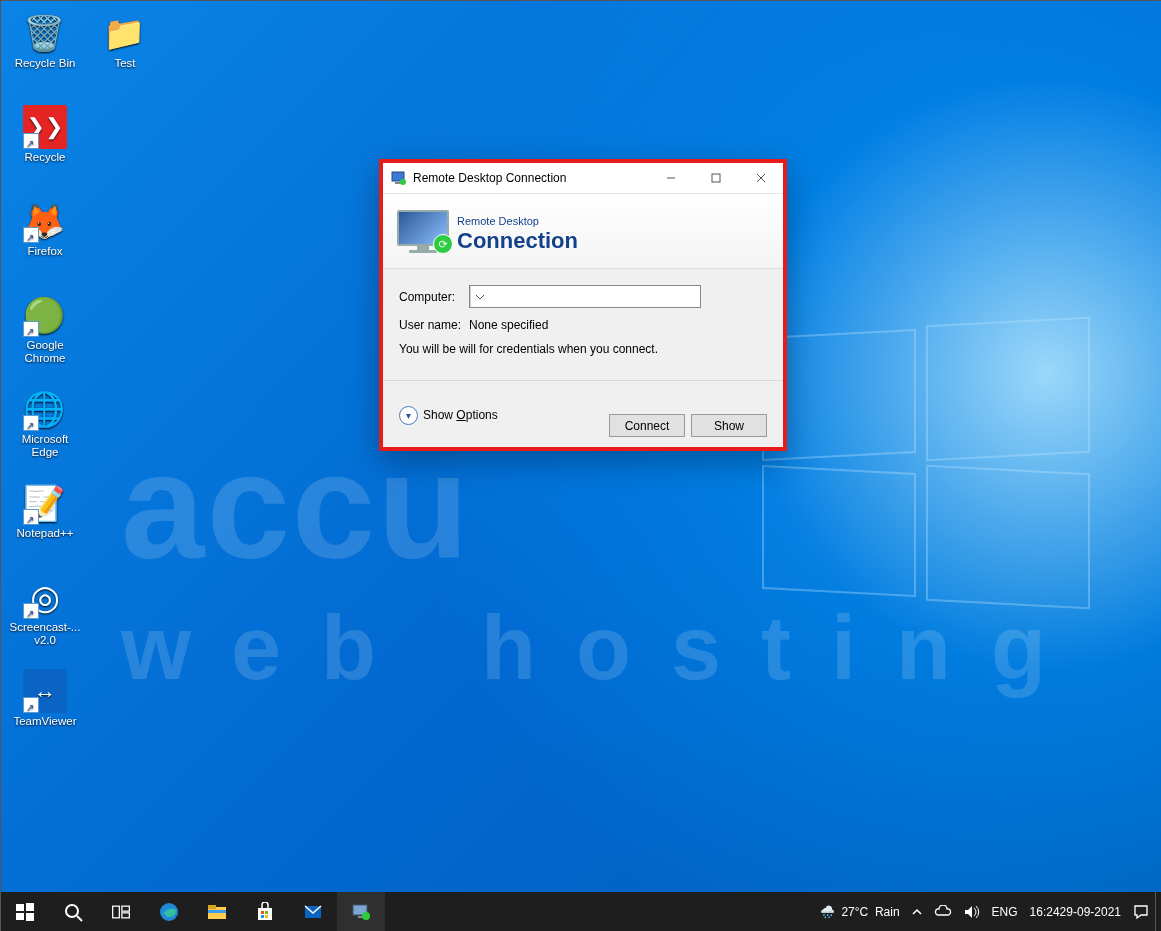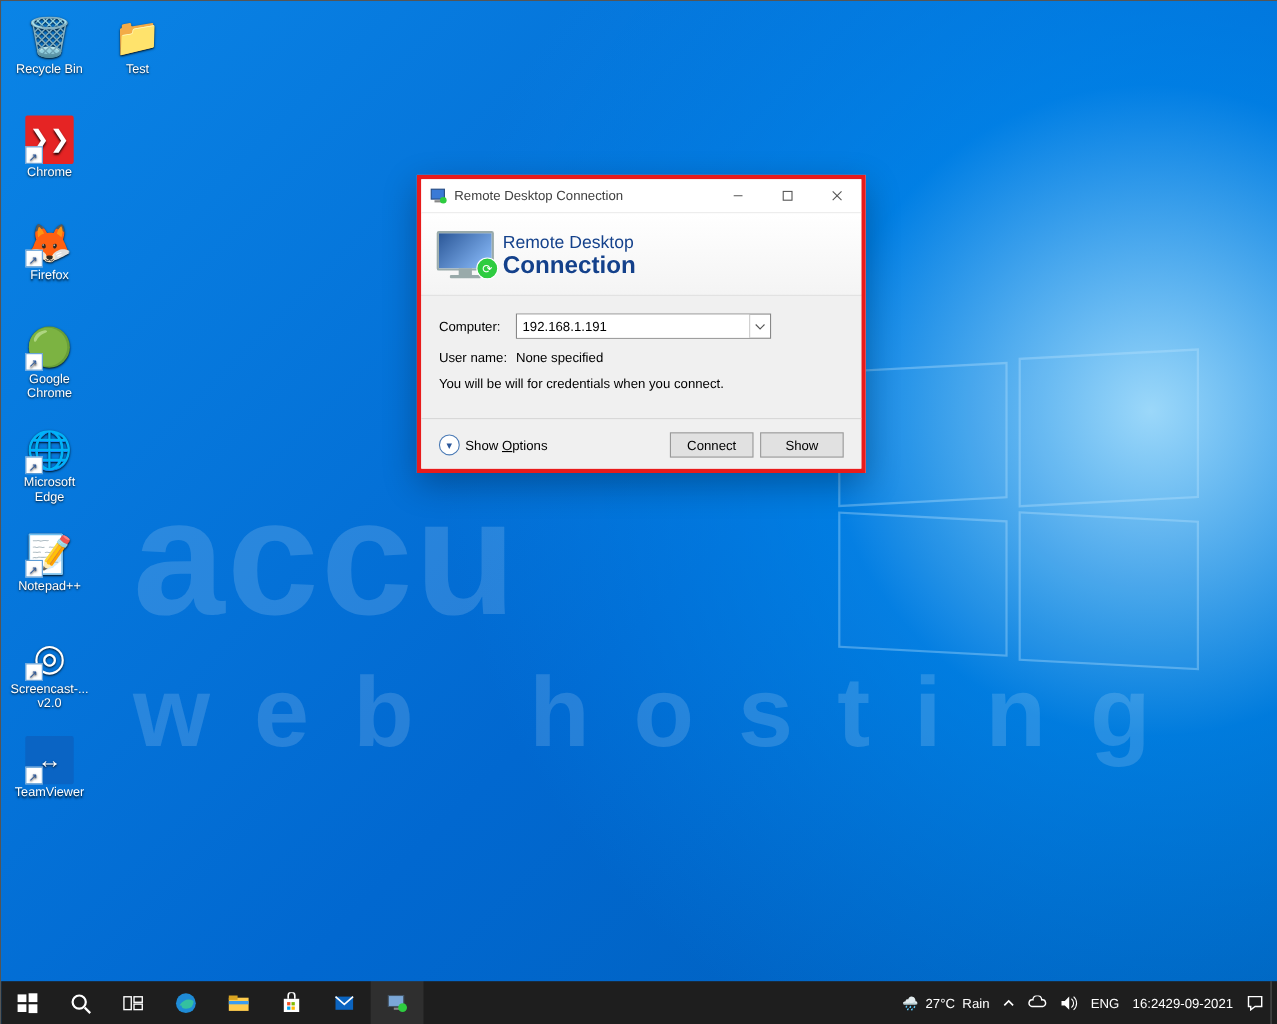--- a/index.html
+++ b/index.html
@@ -24,44 +24,44 @@
   
   #desktop{position:absolute;left:6px;top:10px;}
   .di{width:76px;height:80px;text-align:center;color:#fff;font-size:11.5px;text-shadow:0 1px 2px rgba(0,0,0,.9);cursor:pointer;display:flex;flex-direction:column;align-items:center;justify-content:flex-start;}
   .di .ic{width:44px;height:44px;display:flex;align-items:center;justify-content:center;font-size:34px;position:relative;}
   .di .lbl{margin-top:2px;max-width:74px;line-height:13px;word-break:break-word;}
   .shortcut::after{content:"";position:absolute;left:0;bottom:0;width:14px;height:14px;background:#fff;border:1px solid #5b9bd5;font-size:11px;line-height:12px;color:#2b579a;text-align:center;}
   .shortcut::before{content:"↗";position:absolute;left:3px;bottom:0px;font-size:10px;color:#2b579a;z-index:2;}
 
   
   #rdc{position:absolute;left:378px;top:158px;width:400px;background:#fff;border:4px solid #e81b1b;box-shadow:0 10px 30px rgba(0,0,0,.3);font-size:12px;color:#000;}
-  .titlebar{height:30px;display:flex;align-items:center;background:#fff;border-bottom:1px solid #e5e5e5;color:#404040;}
+  .titlebar{height:30px;display:flex;align-items:center;background:#fff;border-bottom:1px solid #e5e5e5;color:#000000;}
   .titlebar .ticon{width:16px;height:16px;margin:0 6px 0 8px;display:flex;align-items:center;justify-content:center;}
   .titlebar .wbtn{width:45px;height:30px;display:flex;align-items:center;justify-content:center;color:#555;}
   .titlebar .spacer{flex:1;}
   .banner{height:74px;background:linear-gradient(#fff,#f4f4f4);display:flex;align-items:center;padding-left:14px;border-bottom:1px solid #ddd;}
   .banner .monitor{width:52px;height:42px;position:relative;margin-right:8px;}
   .banner .monitor .scr{width:48px;height:32px;border:2px solid #9aa;border-radius:2px;background:linear-gradient(135deg,#2b5797,#8ec0ff);}
   .banner .monitor .std{position:absolute;left:20px;top:34px;width:12px;height:6px;background:#9aa;}
   .banner .monitor .base{position:absolute;left:12px;top:40px;width:28px;height:3px;background:#9aa;border-radius:1px;}
   .banner .monitor .badge{position:absolute;right:-4px;bottom:-2px;width:18px;height:18px;border-radius:50%;background:#2ecc40;color:#fff;font-size:11px;display:flex;align-items:center;justify-content:center;border:1px solid #fff;}
   .banner .txt{color:#14418b;line-height:20px;}
-  .banner .t1{font-size:16px;}
+  .banner .t1{font-size:11px;}
   .banner .t2{font-size:22px;font-weight:700;}
   .body{padding:16px 16px 10px 16px;background:#f0f0f0;}
   .frow{display:flex;align-items:center;margin-bottom:10px;}
   .frow label{width:70px;}
   .combo{flex:0 0 230px;display:flex;border:1px solid #888;background:#fff;height:21px;}
   .combo input{flex:1;border:none;padding:0 5px;font-family:inherit;font-size:12px;outline:none;}
   .combo .dd{width:18px;display:flex;align-items:center;justify-content:center;border-left:1px solid #ccc;color:#555;cursor:pointer;}
   .info{margin:10px 0 24px 0;}
   .btnrow{display:flex;align-items:center;}
   .expander{display:flex;align-items:center;cursor:pointer;gap:5px;}
   .expander .circ{width:17px;height:17px;border:1px solid #4a7ab5;border-radius:50%;display:flex;align-items:center;justify-content:center;color:#2b579a;font-size:10px;background:#fff;}
-  .btn{border:1px solid #999;background:#e1e1e1;width:76px;height:23px;font-family:inherit;font-size:12px;cursor:pointer;margin-left:6px;}
+  .btn{border:1px solid #999;background:#e1e1e1;width:76px;height:23px;font-family:inherit;font-size:12px;cursor:pointer;margin-left:6px;margin-top:21px;}
   .body hr{border:none;border-top:1px solid #d8d8d8;margin:0 -16px 12px -16px;}
 
   
   #taskbar{position:absolute;left:0;right:0;bottom:0;height:40px;background:#1e1e1e;display:flex;align-items:center;color:#fff;font-size:12px;}
   .tb{width:48px;height:40px;display:flex;align-items:center;justify-content:center;cursor:pointer;}
   .tb svg{width:20px;height:20px;}
   .tray{margin-left:auto;display:flex;align-items:center;height:40px;}
   .tray .titem{padding:0 6px;height:40px;display:flex;align-items:center;justify-content:center;cursor:pointer;}
   .clock{text-align:right;line-height:14px;font-size:12px;padding:0 8px;}
   .underline{text-decoration:underline;}
@@ -82,21 +82,21 @@
     <div class="row2">web hosting</div>
   </div>
 
   <div id="desktop">
       <div class="di" style="position: absolute; left: 0px; top: 0px;">
         <div class="ic">🗑️</div>
         <div class="lbl">Recycle Bin</div>
       </div>
       <div class="di" style="position: absolute; left: 0px; top: 94px;">
         <div class="ic shortcut" style="background: rgb(229, 36, 36); color: rgb(255, 255, 255); font-size: 22px; border-radius: 2px; width: 44px; height: 44px;">❯❯</div>
-        <div class="lbl">Chrome</div>
+        <div class="lbl">Recycle</div>
       </div>
       <div class="di" style="position: absolute; left: 0px; top: 188px;">
         <div class="ic shortcut">🦊</div>
         <div class="lbl">Firefox</div>
       </div>
       <div class="di" style="position: absolute; left: 0px; top: 282px;">
         <div class="ic shortcut">🟢</div>
         <div class="lbl">Google Chrome</div>
       </div>
       <div class="di" style="position: absolute; left: 0px; top: 376px;">
@@ -158,21 +158,20 @@
       </div>
       <div class="txt">
         <div class="t1">Remote Desktop</div>
         <div class="t2">Connection</div>
       </div>
     </div>
     <div class="body">
       <div class="frow">
         <label>Computer:</label>
         <div class="combo">
-          <input type="text" value="192.168.1.191" style="">
           <div class="dd">
             <svg viewBox="0 0 10 6" width="10" height="6">
                 <path d="M1 1 L5 5 L9 1" fill="none" stroke="currentColor"></path>
               </svg>
           </div>
         </div>
       </div>
       <div class="frow">
         <label>User name:</label>
         <span>None specified</span>

